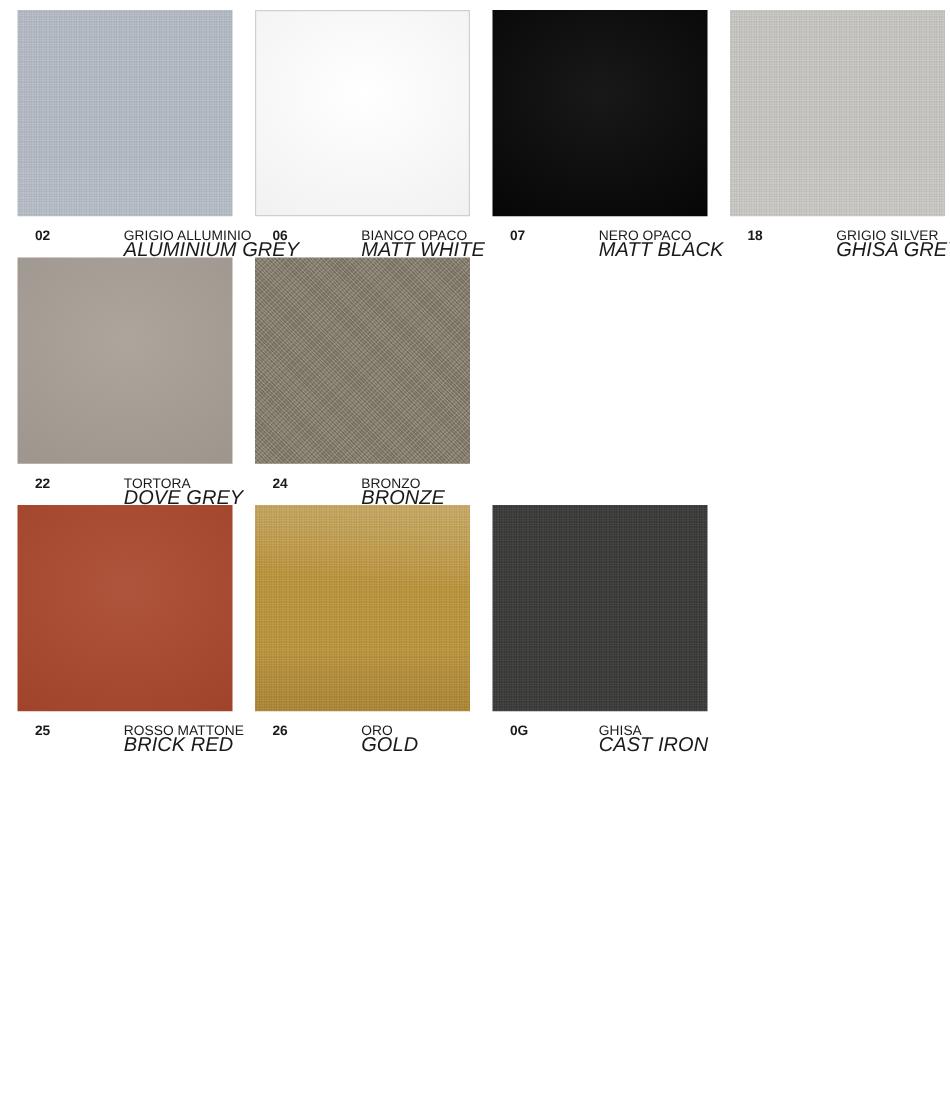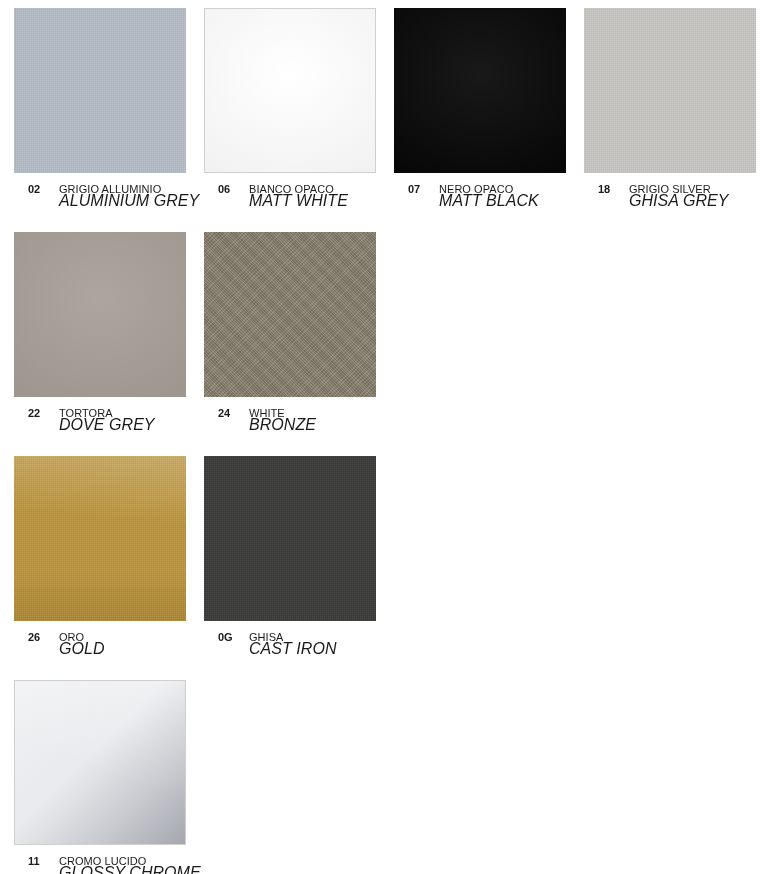--- a/index.html
+++ b/index.html
@@ -129,24 +129,25 @@
       linear-gradient(185deg, rgba(255,255,255,.22) 0%, rgba(255,255,255,0) 38%),
       linear-gradient(0deg, rgba(90,60,10,.16) 0%, rgba(90,60,10,0) 30%);
   }
   .tex-soft-vignette {
     background-image:
       radial-gradient(ellipse 90% 80% at 50% 40%, rgba(255,255,255,.08), rgba(0,0,0,.06) 100%);
   }
 
   .swatch-caption {
     padding: 10px 4px 0 14px;
-    height: 59px;
+    height: 33px;
     box-sizing: border-box;
     display: flex;
     align-items: flex-start;
+    gap: 40px;
   }
   .code {
     font-weight: bold;
     font-size: 11px;
     color: #1a1a1a;
     line-height: 12px;
     min-width: 31px;
     flex: 0 0 auto;
     letter-spacing: -0.1px;
   }
@@ -236,27 +237,39 @@
           </div>
         </div>
       </div>
       <div class="swatch-cell">
         <div class="swatch-chip" style="background-color: rgb(139, 130, 112);">
           <div class="tex tex-grain"></div>
         </div>
         <div class="swatch-caption">
           <div class="code">24</div>
           <div class="names">
-            <div class="name-it">WHITE</div>
+            <div class="name-it">BRONZO</div>
             <div class="name-en">BRONZE</div>
           </div>
         </div>
       </div>
     </div>
     <div class="swatch-row">
+      <div class="swatch-cell">
+        <div class="swatch-chip" style="background-color: rgb(169, 70, 44);">
+          <div class="tex tex-soft-vignette"></div>
+        </div>
+        <div class="swatch-caption">
+          <div class="code">25</div>
+          <div class="names">
+            <div class="name-it">ROSSO MATTONE</div>
+            <div class="name-en">BRICK RED</div>
+          </div>
+        </div>
+      </div>
       <div class="swatch-cell">
         <div class="swatch-chip" style="background-color: rgb(189, 150, 62);">
           <div class="tex tex-gold-grad"></div>
           <div class="tex tex-noise"></div>
         </div>
         <div class="swatch-caption">
           <div class="code">26</div>
           <div class="names">
             <div class="name-it">ORO</div>
             <div class="name-en">GOLD</div>
@@ -270,32 +283,20 @@
         <div class="swatch-caption">
           <div class="code">0G</div>
           <div class="names">
             <div class="name-it">GHISA</div>
             <div class="name-en">CAST IRON</div>
           </div>
         </div>
       </div>
     </div>
     <div class="swatch-row">
-      <div class="swatch-cell">
-        <div class="swatch-chip bordered" style="background-color: rgb(223, 225, 229);">
-          <div class="tex tex-chrome"></div>
-        </div>
-        <div class="swatch-caption">
-          <div class="code">11</div>
-          <div class="names">
-            <div class="name-it">CROMO LUCIDO</div>
-            <div class="name-en">GLOSSY CHROME</div>
-          </div>
-        </div>
-      </div>
       <div class="swatch-cell empty-cell">
         <div class="swatch-chip"></div>
         <div class="swatch-caption">
           <div class="code"></div>
           <div class="names">
             <div class="name-it"></div>
             <div class="name-en"></div>
           </div>
         </div>
       </div>

